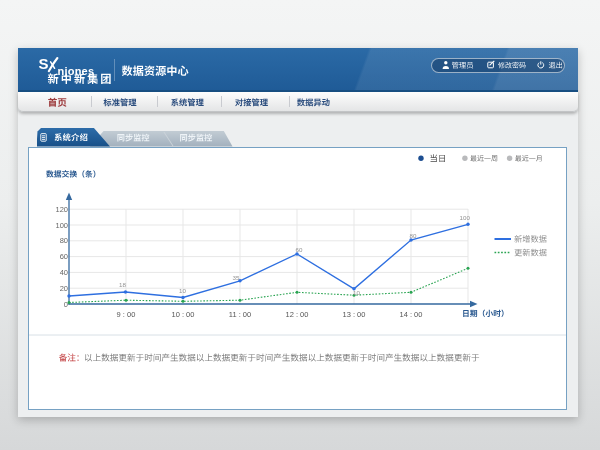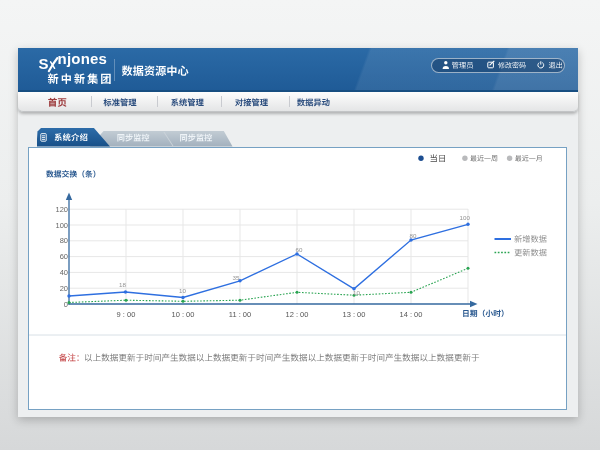--- a/index.html
+++ b/index.html
@@ -6,21 +6,21 @@
 body { font-family:"Liberation Sans", sans-serif;
   background:linear-gradient(180deg,#f4f5f5 0%,#eceeee 45%,#d6d8d9 100%); position:relative; }
 .window { position:absolute; left:18px; top:48px; width:560px; height:369px;
   background:#edeff0; box-shadow:0 3px 9px rgba(0,0,0,.22); }
 .header { position:absolute; left:0; top:0; width:560px; height:44px;
   background:
    linear-gradient(110deg, rgba(255,255,255,0) 0%, rgba(255,255,255,0) 61%, rgba(255,255,255,.08) 61.5%, rgba(255,255,255,.08) 85%, rgba(255,255,255,.15) 85.5%),
    linear-gradient(180deg,#2b6aa6,#1f5b97);
   border-bottom:2px solid #174e82; }
 .logo-en { position:absolute; left:20.5px; top:8px; color:#fff; font-size:15px; font-weight:bold; line-height:15px; }
-.logo-en2 { position:absolute; left:39.6px; top:3px; color:#fff; font-size:15px; font-weight:bold; letter-spacing:.2px; line-height:15px; }
+.logo-en2 { position:absolute; left:39.6px; top:16px; color:#fff; font-size:11px; font-weight:bold; letter-spacing:.2px; line-height:15px; }
 .hdiv { position:absolute; left:96px; top:11px; width:1px; height:22px; background:rgba(255,255,255,.28); }
 .pill { position:absolute; left:413px; top:10px; width:134px; height:15px; border:1px solid rgba(255,255,255,.55);
   border-radius:8px; background:rgba(9,44,84,.42); }
 .nav { position:absolute; left:0; top:44px; width:560px; height:19.5px;
   background:linear-gradient(180deg,#fdfdfd,#e4e5e6); border-bottom:1px solid #c2c4c6;
   border-radius:0 0 5px 5px; box-shadow:0 2px 3px rgba(90,90,90,.4); }
 .nsep { position:absolute; top:4px; width:1px; height:11px; background:#c9cbd0; }
 .tabgray { position:absolute; left:72px; top:82.5px; width:147px; height:16px;
   background:linear-gradient(180deg,#c2ccd4,#a2b0bd);
   clip-path:polygon(14px 0, 133.5px 0, 142.5px 100%, 0 100%); }

